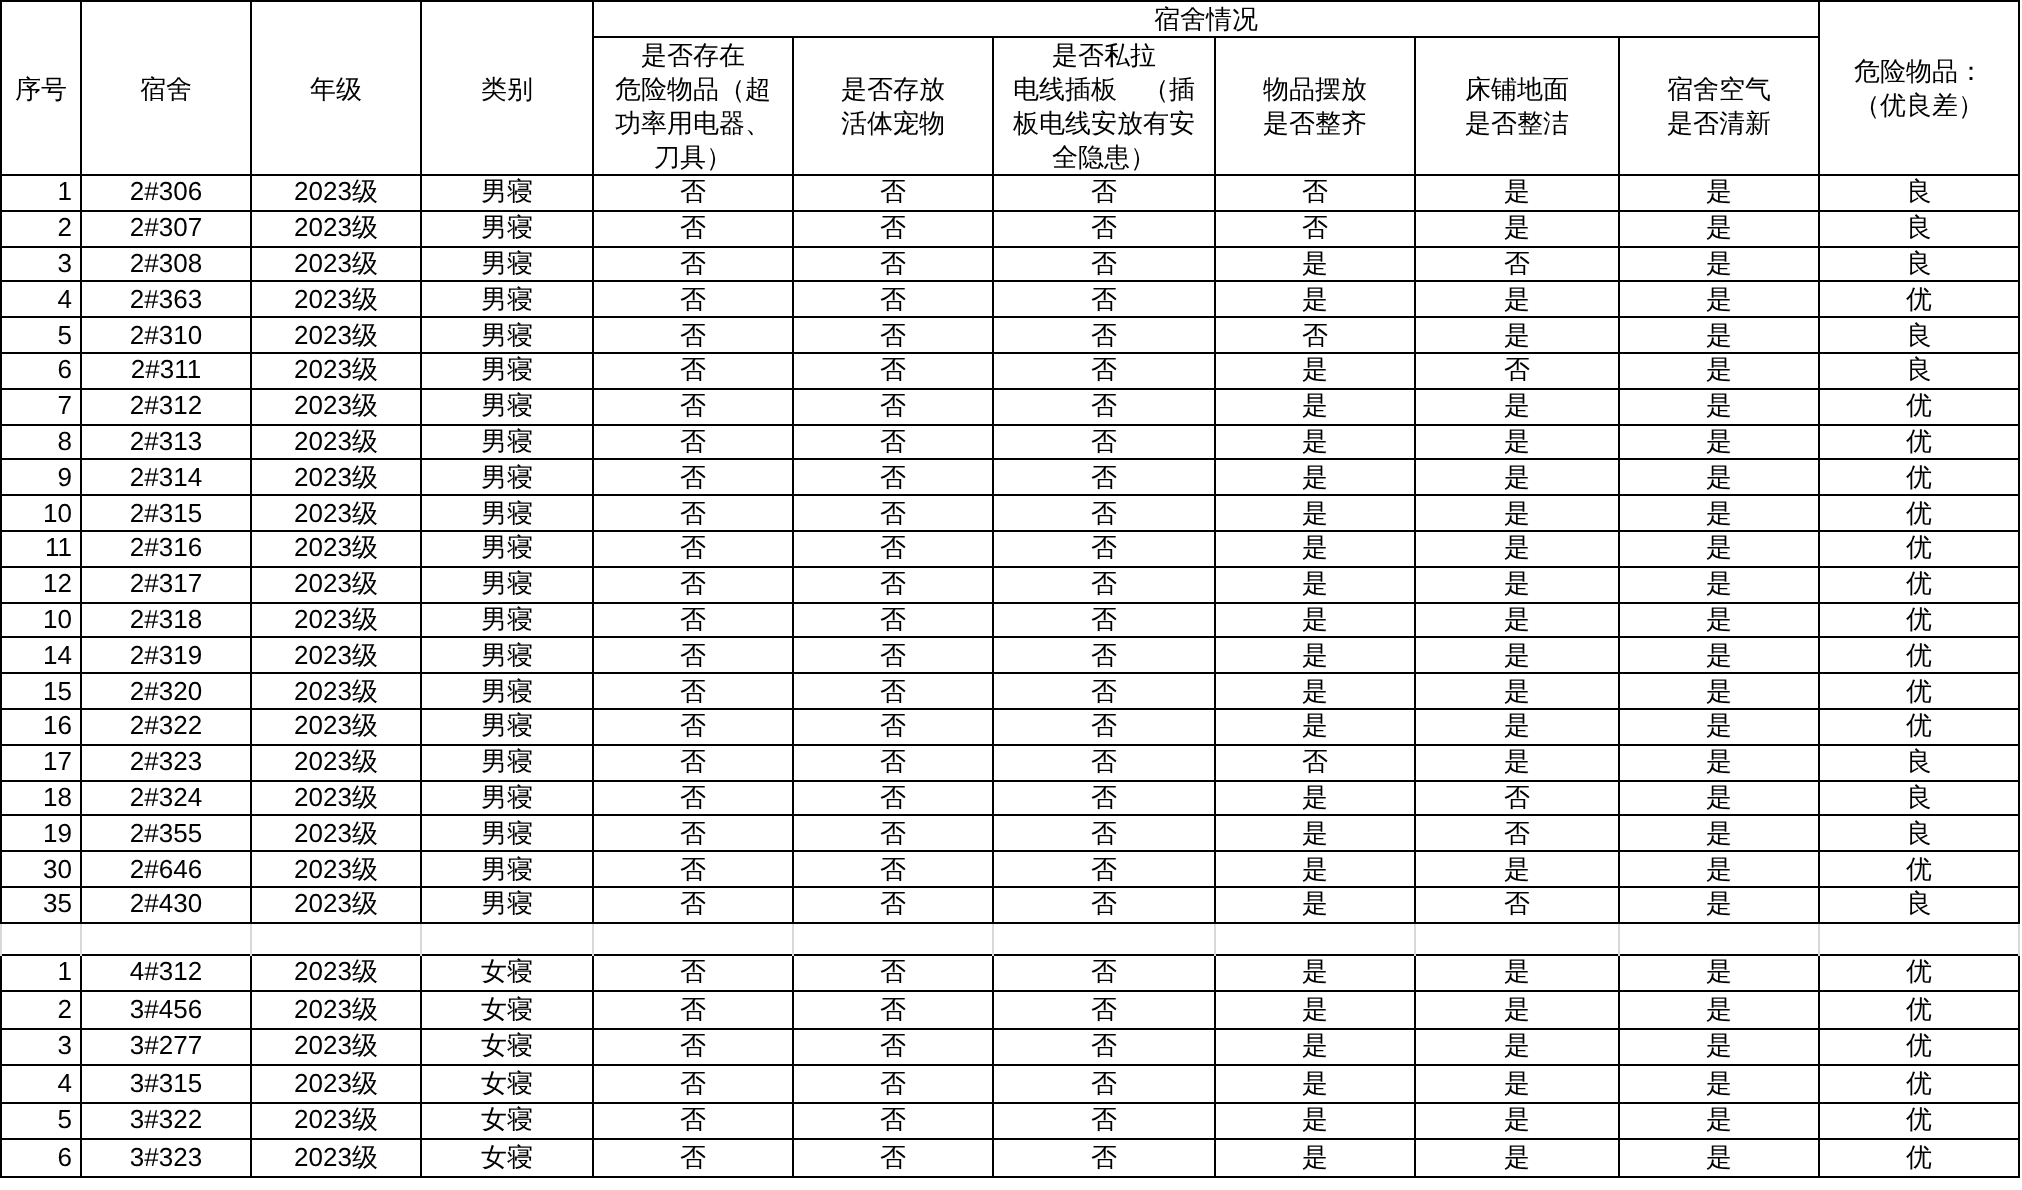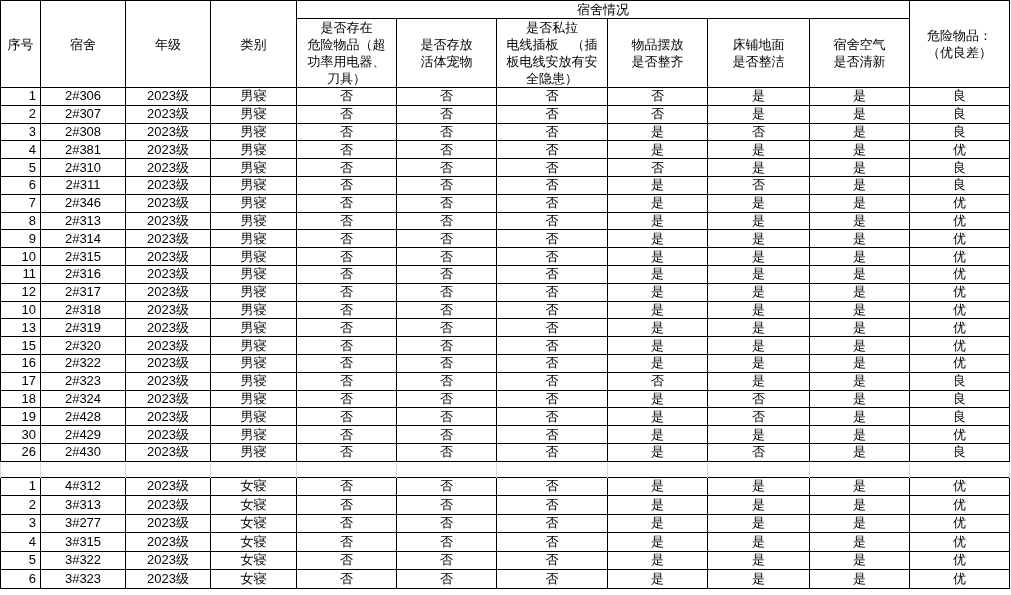--- a/index.html
+++ b/index.html
@@ -126,21 +126,21 @@
         <td>否</td>
         <td>否</td>
         <td>否</td>
         <td>是</td>
         <td>否</td>
         <td>是</td>
         <td>良</td>
       </tr>
       <tr class="dr1">
         <td class="num">4</td>
-        <td>2#381</td>
+        <td>2#363</td>
         <td>2023级</td>
         <td>男寝</td>
         <td>否</td>
         <td>否</td>
         <td>否</td>
         <td>是</td>
         <td>是</td>
         <td>是</td>
         <td>优</td>
       </tr>
@@ -165,21 +165,21 @@
         <td>否</td>
         <td>否</td>
         <td>否</td>
         <td>是</td>
         <td>否</td>
         <td>是</td>
         <td>良</td>
       </tr>
       <tr class="dr1">
         <td class="num">7</td>
-        <td>2#346</td>
+        <td>2#312</td>
         <td>2023级</td>
         <td>男寝</td>
         <td>否</td>
         <td>否</td>
         <td>否</td>
         <td>是</td>
         <td>是</td>
         <td>是</td>
         <td>优</td>
       </tr>
@@ -255,21 +255,21 @@
         <td>男寝</td>
         <td>否</td>
         <td>否</td>
         <td>否</td>
         <td>是</td>
         <td>是</td>
         <td>是</td>
         <td>优</td>
       </tr>
       <tr class="dr1">
-        <td class="num">13</td>
+        <td class="num">14</td>
         <td>2#319</td>
         <td>2023级</td>
         <td>男寝</td>
         <td>否</td>
         <td>否</td>
         <td>否</td>
         <td>是</td>
         <td>是</td>
         <td>是</td>
         <td>优</td>
@@ -321,46 +321,46 @@
         <td>否</td>
         <td>否</td>
         <td>否</td>
         <td>是</td>
         <td>否</td>
         <td>是</td>
         <td>良</td>
       </tr>
       <tr class="dr1">
         <td class="num">19</td>
-        <td>2#428</td>
+        <td>2#355</td>
         <td>2023级</td>
         <td>男寝</td>
         <td>否</td>
         <td>否</td>
         <td>否</td>
         <td>是</td>
         <td>否</td>
         <td>是</td>
         <td>良</td>
       </tr>
       <tr class="dr1">
         <td class="num">30</td>
-        <td>2#429</td>
-        <td>2023级</td>
-        <td>男寝</td>
-        <td>否</td>
-        <td>否</td>
-        <td>否</td>
-        <td>是</td>
-        <td>是</td>
-        <td>是</td>
-        <td>优</td>
-      </tr>
-      <tr class="dr1">
-        <td class="num">26</td>
+        <td>2#646</td>
+        <td>2023级</td>
+        <td>男寝</td>
+        <td>否</td>
+        <td>否</td>
+        <td>否</td>
+        <td>是</td>
+        <td>是</td>
+        <td>是</td>
+        <td>优</td>
+      </tr>
+      <tr class="dr1">
+        <td class="num">35</td>
         <td>2#430</td>
         <td>2023级</td>
         <td>男寝</td>
         <td>否</td>
         <td>否</td>
         <td>否</td>
         <td>是</td>
         <td>否</td>
         <td>是</td>
         <td>良</td>
@@ -386,21 +386,21 @@
         <td>否</td>
         <td>否</td>
         <td>否</td>
         <td>是</td>
         <td>是</td>
         <td>是</td>
         <td>优</td>
       </tr>
       <tr class="dr2">
         <td class="num">2</td>
-        <td>3#313</td>
+        <td>3#456</td>
         <td>2023级</td>
         <td>女寝</td>
         <td>否</td>
         <td>否</td>
         <td>否</td>
         <td>是</td>
         <td>是</td>
         <td>是</td>
         <td>优</td>
       </tr>

